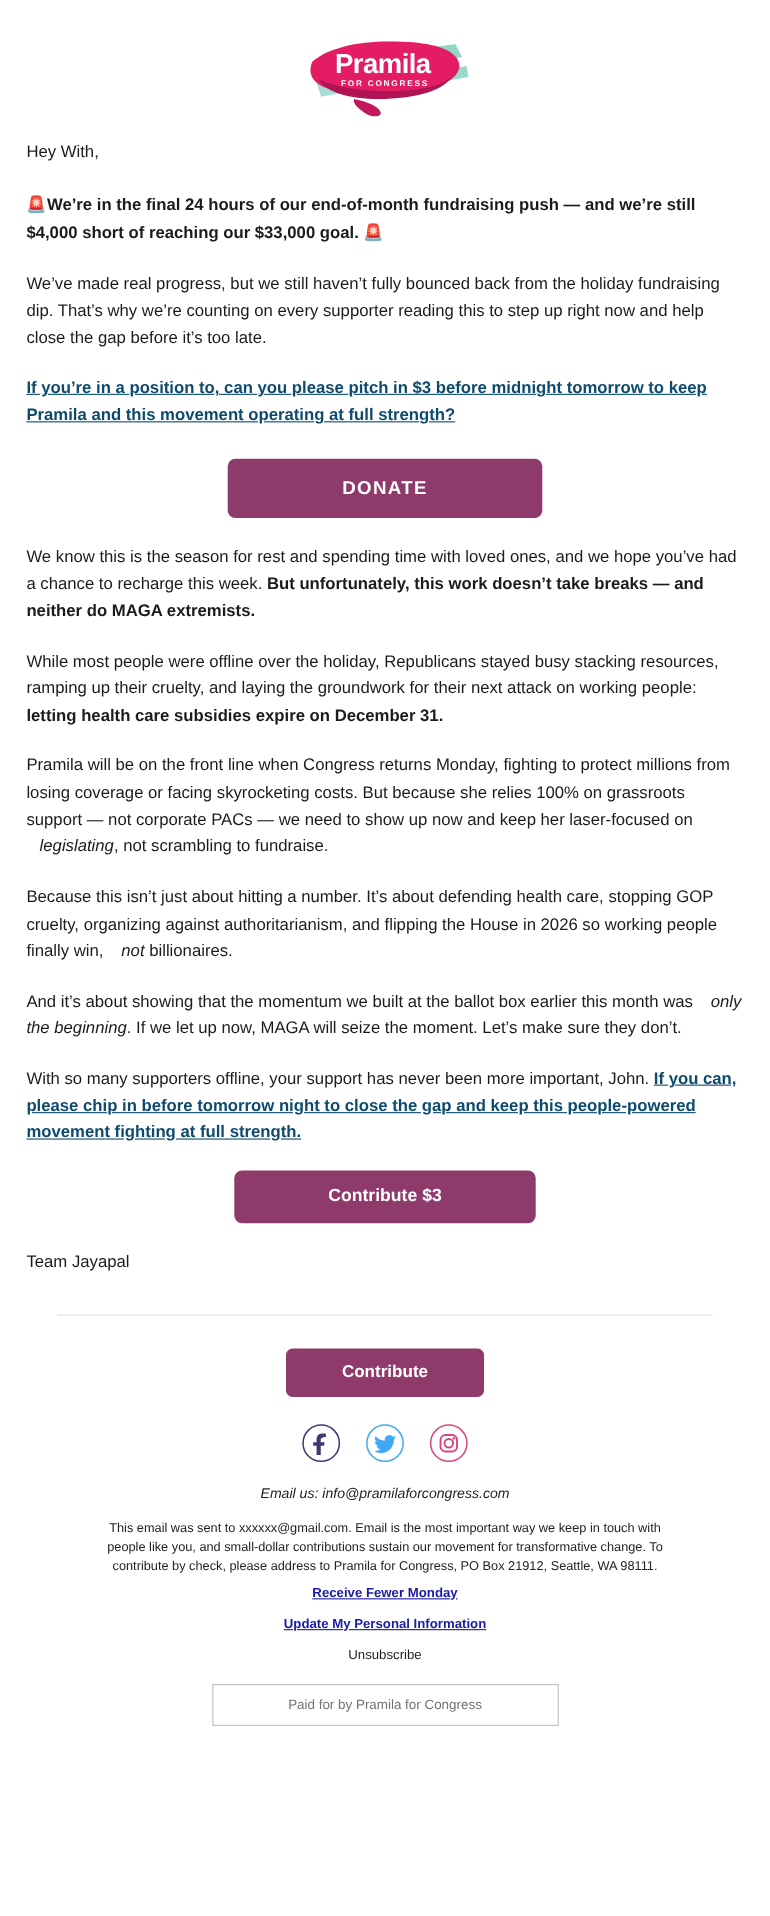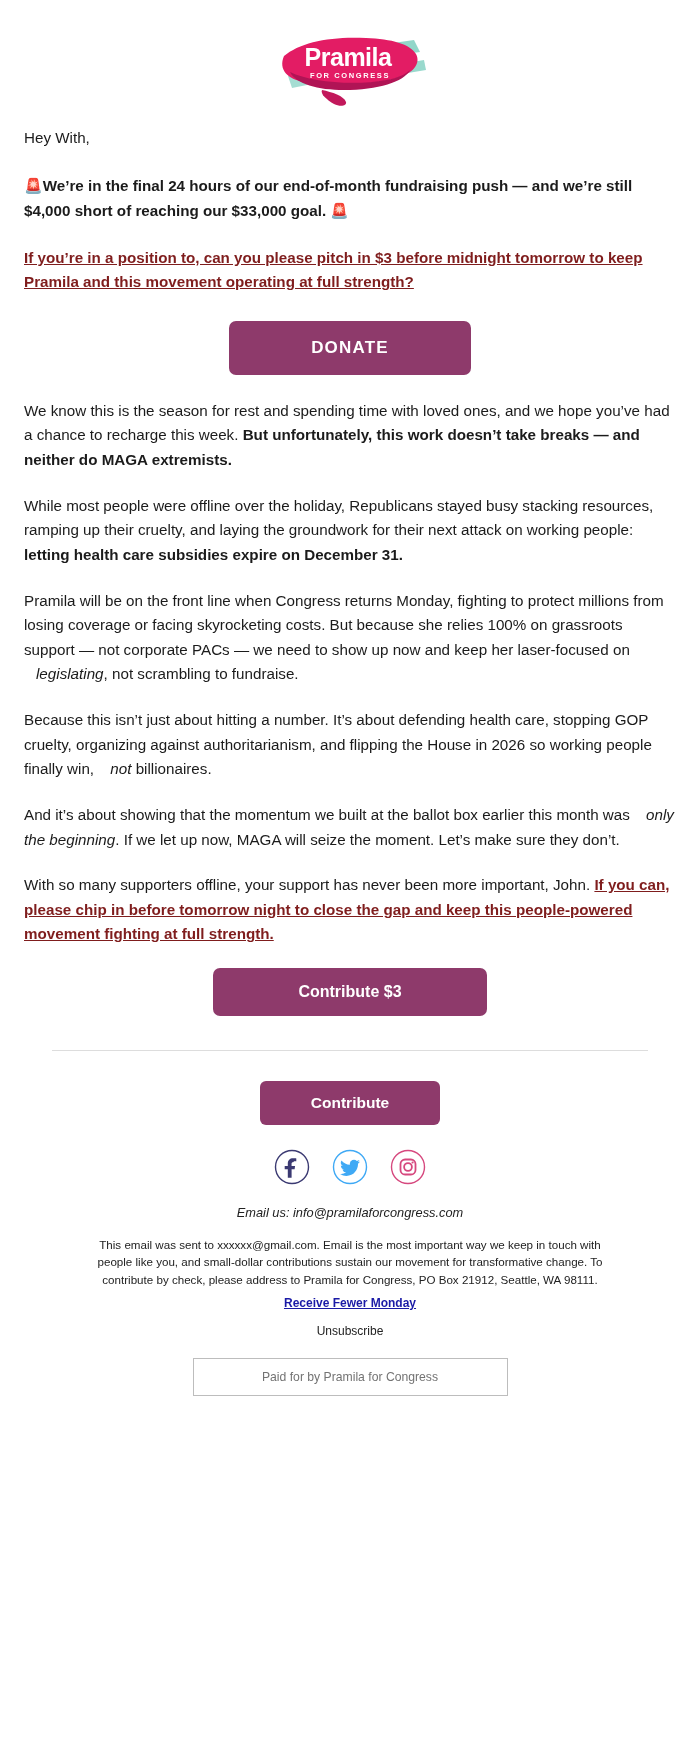--- a/index.html
+++ b/index.html
@@ -25,42 +25,42 @@
     color:#1b1b1b;
     margin:0 0 21px 0;
   }
   p.greeting { margin:0 0 24px 0; font-size:15.2px; line-height:1.6; }
   p.alert { font-weight:bold; font-size:15.2px; line-height:1.62; margin:0 0 22px 0; }
   .siren { font-size:15px; letter-spacing:0; }
   b.strong { font-weight:bold; }
   i.ital { font-style:italic;margin-left:12px; }
 
   a.inline-link, .link-par a {
-    color:#7f1d1d;
+    color:#0c4a6e;
     font-weight:bold;
     text-decoration:underline;
   }
   p.link-par {
     font-size:15.2px;
     line-height:1.62;
     margin:0 0 26px 0;
   }
 
   
   .cta-row { text-align:center; margin:0 0 24px 0; }
   .btn {
     display:inline-block;
     background:#8e3a6b;
     color:#ffffff;
     text-decoration:none;
     font-weight:bold;
     border-radius:7px;
     text-align:center;
   }
-  .btn-donate { width:242px; padding:17px 0; font-size:17px; letter-spacing:1.2px; }
+  .btn-donate { width:286px; padding:17px 0; font-size:17px; letter-spacing:1.2px; }
   .btn-contribute3 { width:274px; padding:15px 0; font-size:16px; }
   .btn-footer { width:180px; padding:13px 0; font-size:15.5px; border-radius:6px; }
 
   
   p.signoff { font-size:15.2px; line-height:1.62; margin:0 0 20px 0; }
 
   
   hr.divider {
     border:none;
     border-top:1px solid #dddddd;
@@ -125,20 +125,21 @@
       </svg>
     </div>
   </div>
 
   <div class="content">
 
     <p class="greeting">Hey With,</p>
 
     <p class="alert"><span class="siren">🚨</span><span>We’re in the final 24 hours of our end-of-month fundraising push — and we’re still $4,000 short of reaching our $33,000 goal.</span> <span class="siren">🚨</span></p>
 
+    <p class="body-par">We’ve made real progress, but we still haven’t fully bounced back from the holiday fundraising dip. That’s why we’re counting on every supporter reading this to step up right now and help close the gap before it’s too late.</p>
 
     <p class="link-par"><a class="inline-link" href="#">If you’re in a position to, can you please pitch in $3 before midnight tomorrow to keep Pramila and this movement operating at full strength?</a></p>
 
     <div class="cta-row">
       <a class="btn btn-donate" href="#">DONATE</a>
     </div>
 
     <p class="body-par"><span>We know this is the season for rest and spending time with loved ones, and we hope you’ve had a chance to recharge this week. </span><b class="strong">But unfortunately, this work doesn’t take breaks — and neither do MAGA extremists.</b></p>
 
     <p class="body-par"><span>While most people were offline over the holiday, Republicans stayed busy stacking resources, ramping up their cruelty, and laying the groundwork for their next attack on working people: </span><b class="strong">letting health care subsidies expire on December 31.</b></p>
@@ -148,20 +149,21 @@
     <p class="body-par"><span>Because this isn’t just about hitting a number. It’s about defending health care, stopping GOP cruelty, organizing against authoritarianism, and flipping the House in 2026 so working people finally win, </span><i class="ital">not</i><span> billionaires.</span></p>
 
     <p class="body-par"><span>And it’s about showing that the momentum we built at the ballot box earlier this month was </span><i class="ital">only the beginning</i><span>. If we let up now, MAGA will seize the moment. Let’s make sure they don’t.</span></p>
 
     <p class="body-par"><span>With so many supporters offline, your support has never been more important, John. </span><a class="inline-link" href="#">If you can, please chip in before tomorrow night to close the gap and keep this people-powered movement fighting at full strength.</a></p>
 
     <div class="cta-row">
       <a class="btn btn-contribute3" href="#">Contribute $3</a>
     </div>
 
+    <p class="signoff">Team Jayapal</p>
 
   </div>
 
   <hr class="divider">
 
   <div class="footer">
 
     <div class="cta-row">
       <a class="btn btn-footer" href="#">Contribute</a>
     </div>
@@ -191,20 +193,21 @@
         </svg>
       </a>
 
     </div>
 
     <p class="email-us">Email us: info@pramilaforcongress.com</p>
 
     <p class="legal">This email was sent to xxxxxx@gmail.com. Email is the most important way we keep in touch with people like you, and small-dollar contributions sustain our movement for transformative change. To contribute by check, please address to Pramila for Congress, PO Box 21912, Seattle, WA 98111.</p>
 
     <a class="foot-link" href="#">Receive Fewer Monday</a>
+    <a class="foot-link" href="#">Update My Personal Information</a>
 
     <p class="unsub">Unsubscribe</p>
 
     <div class="paid-box">Paid for by Pramila for Congress</div>
 
   </div>
 
 </div>
 
 </body></html>

